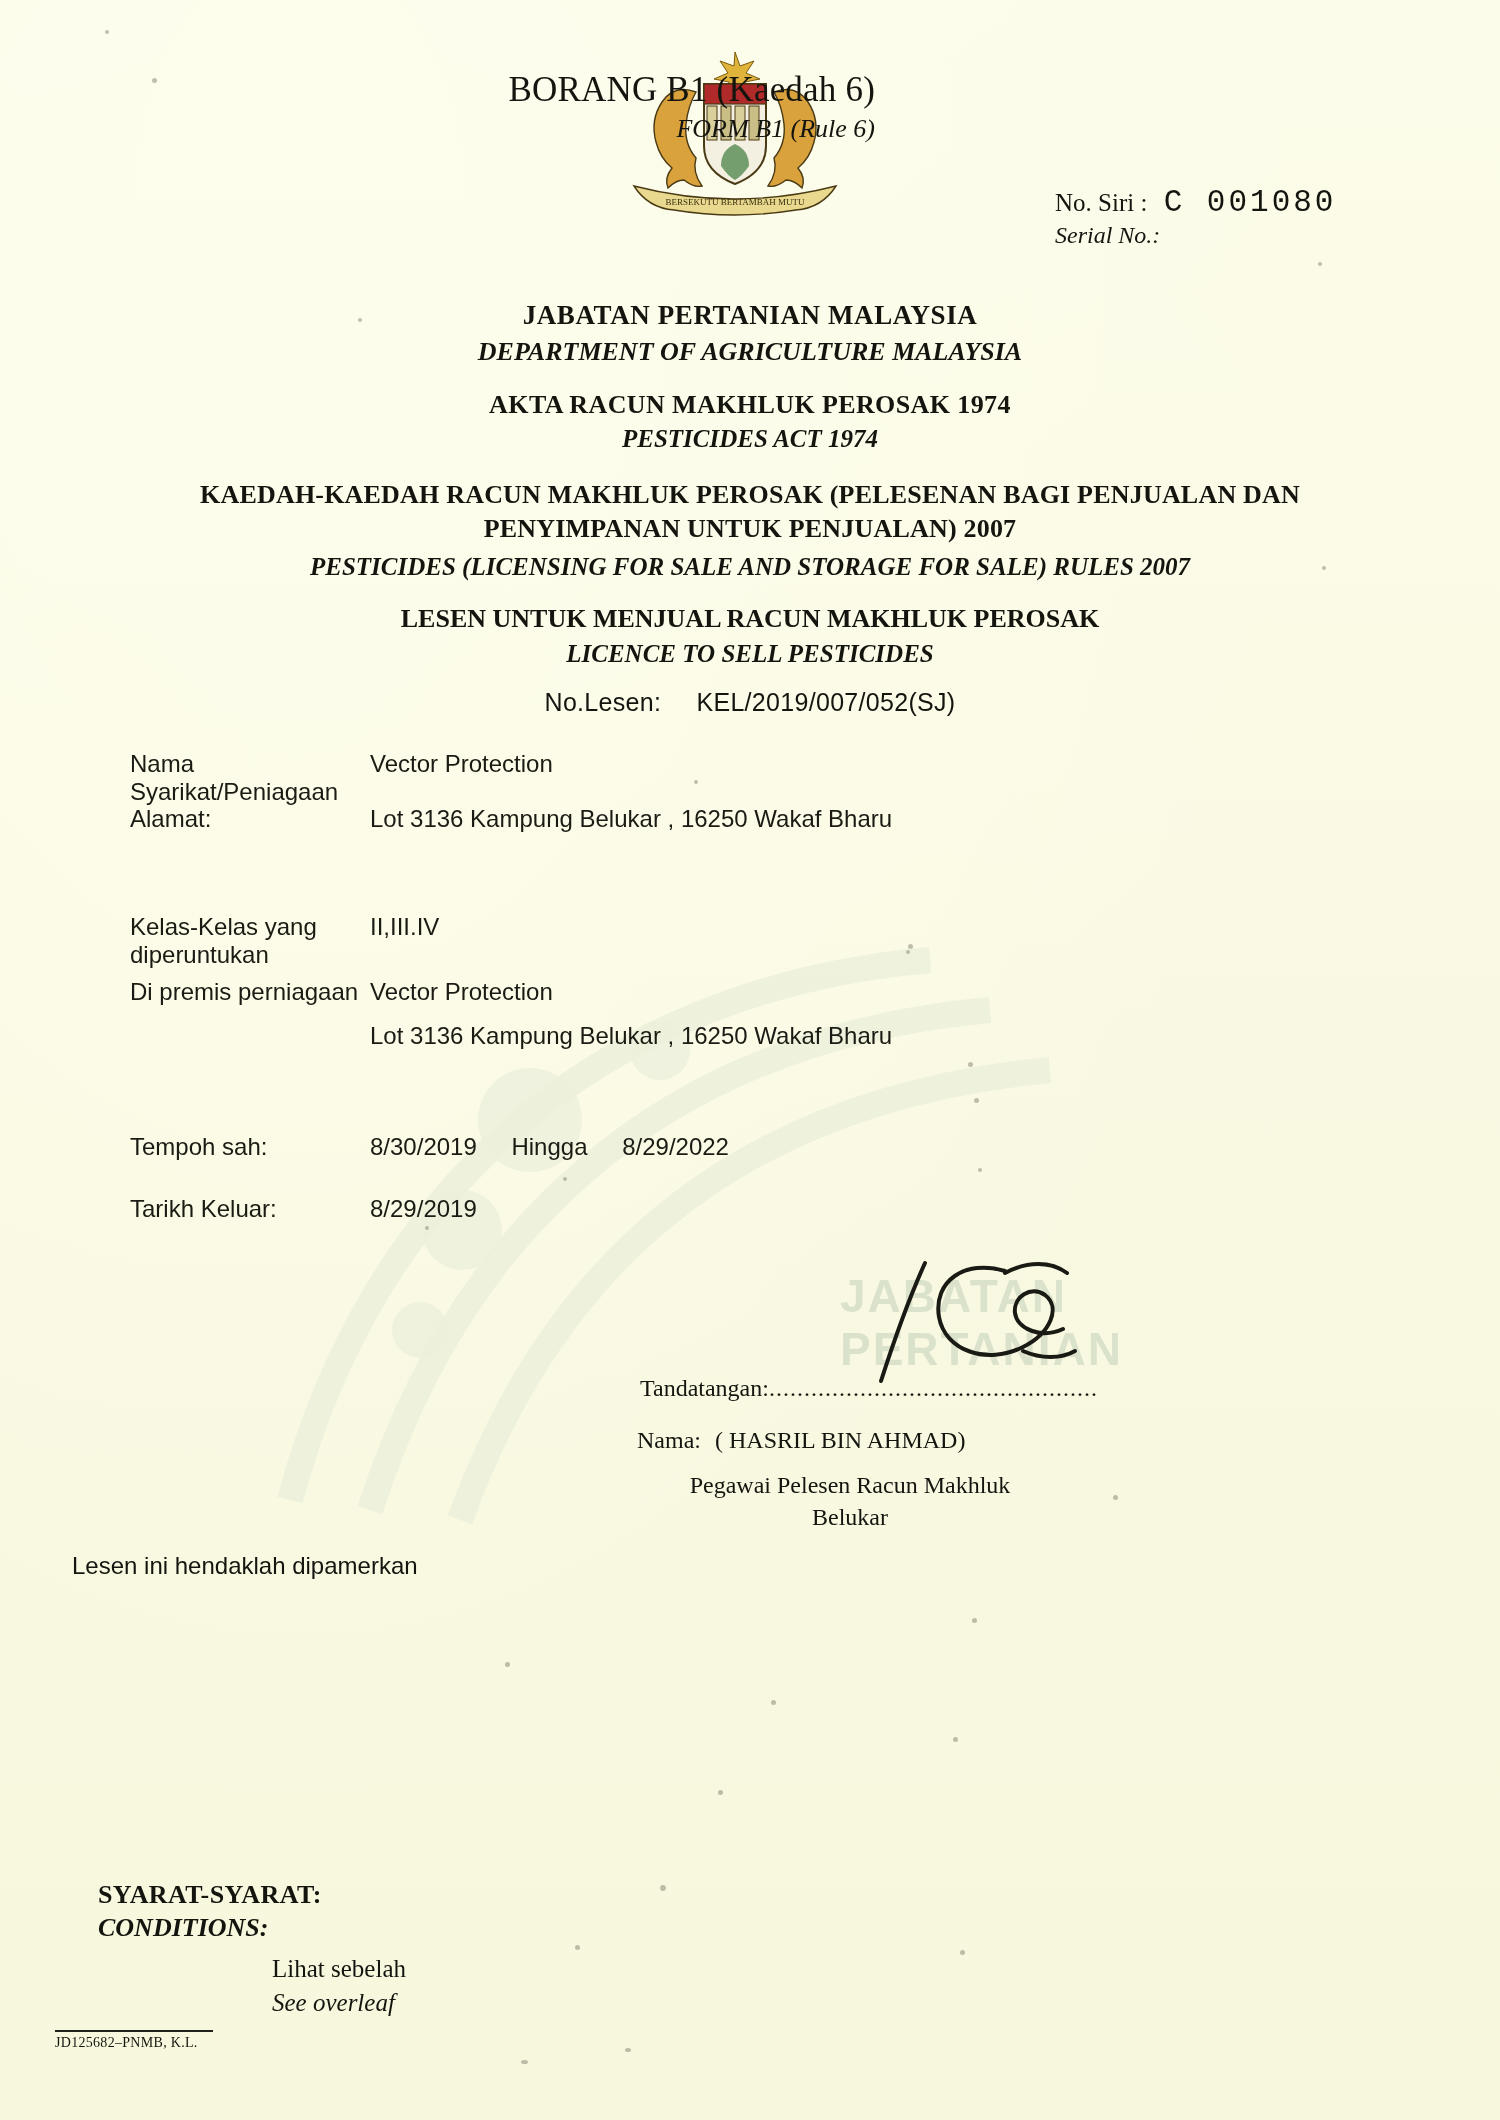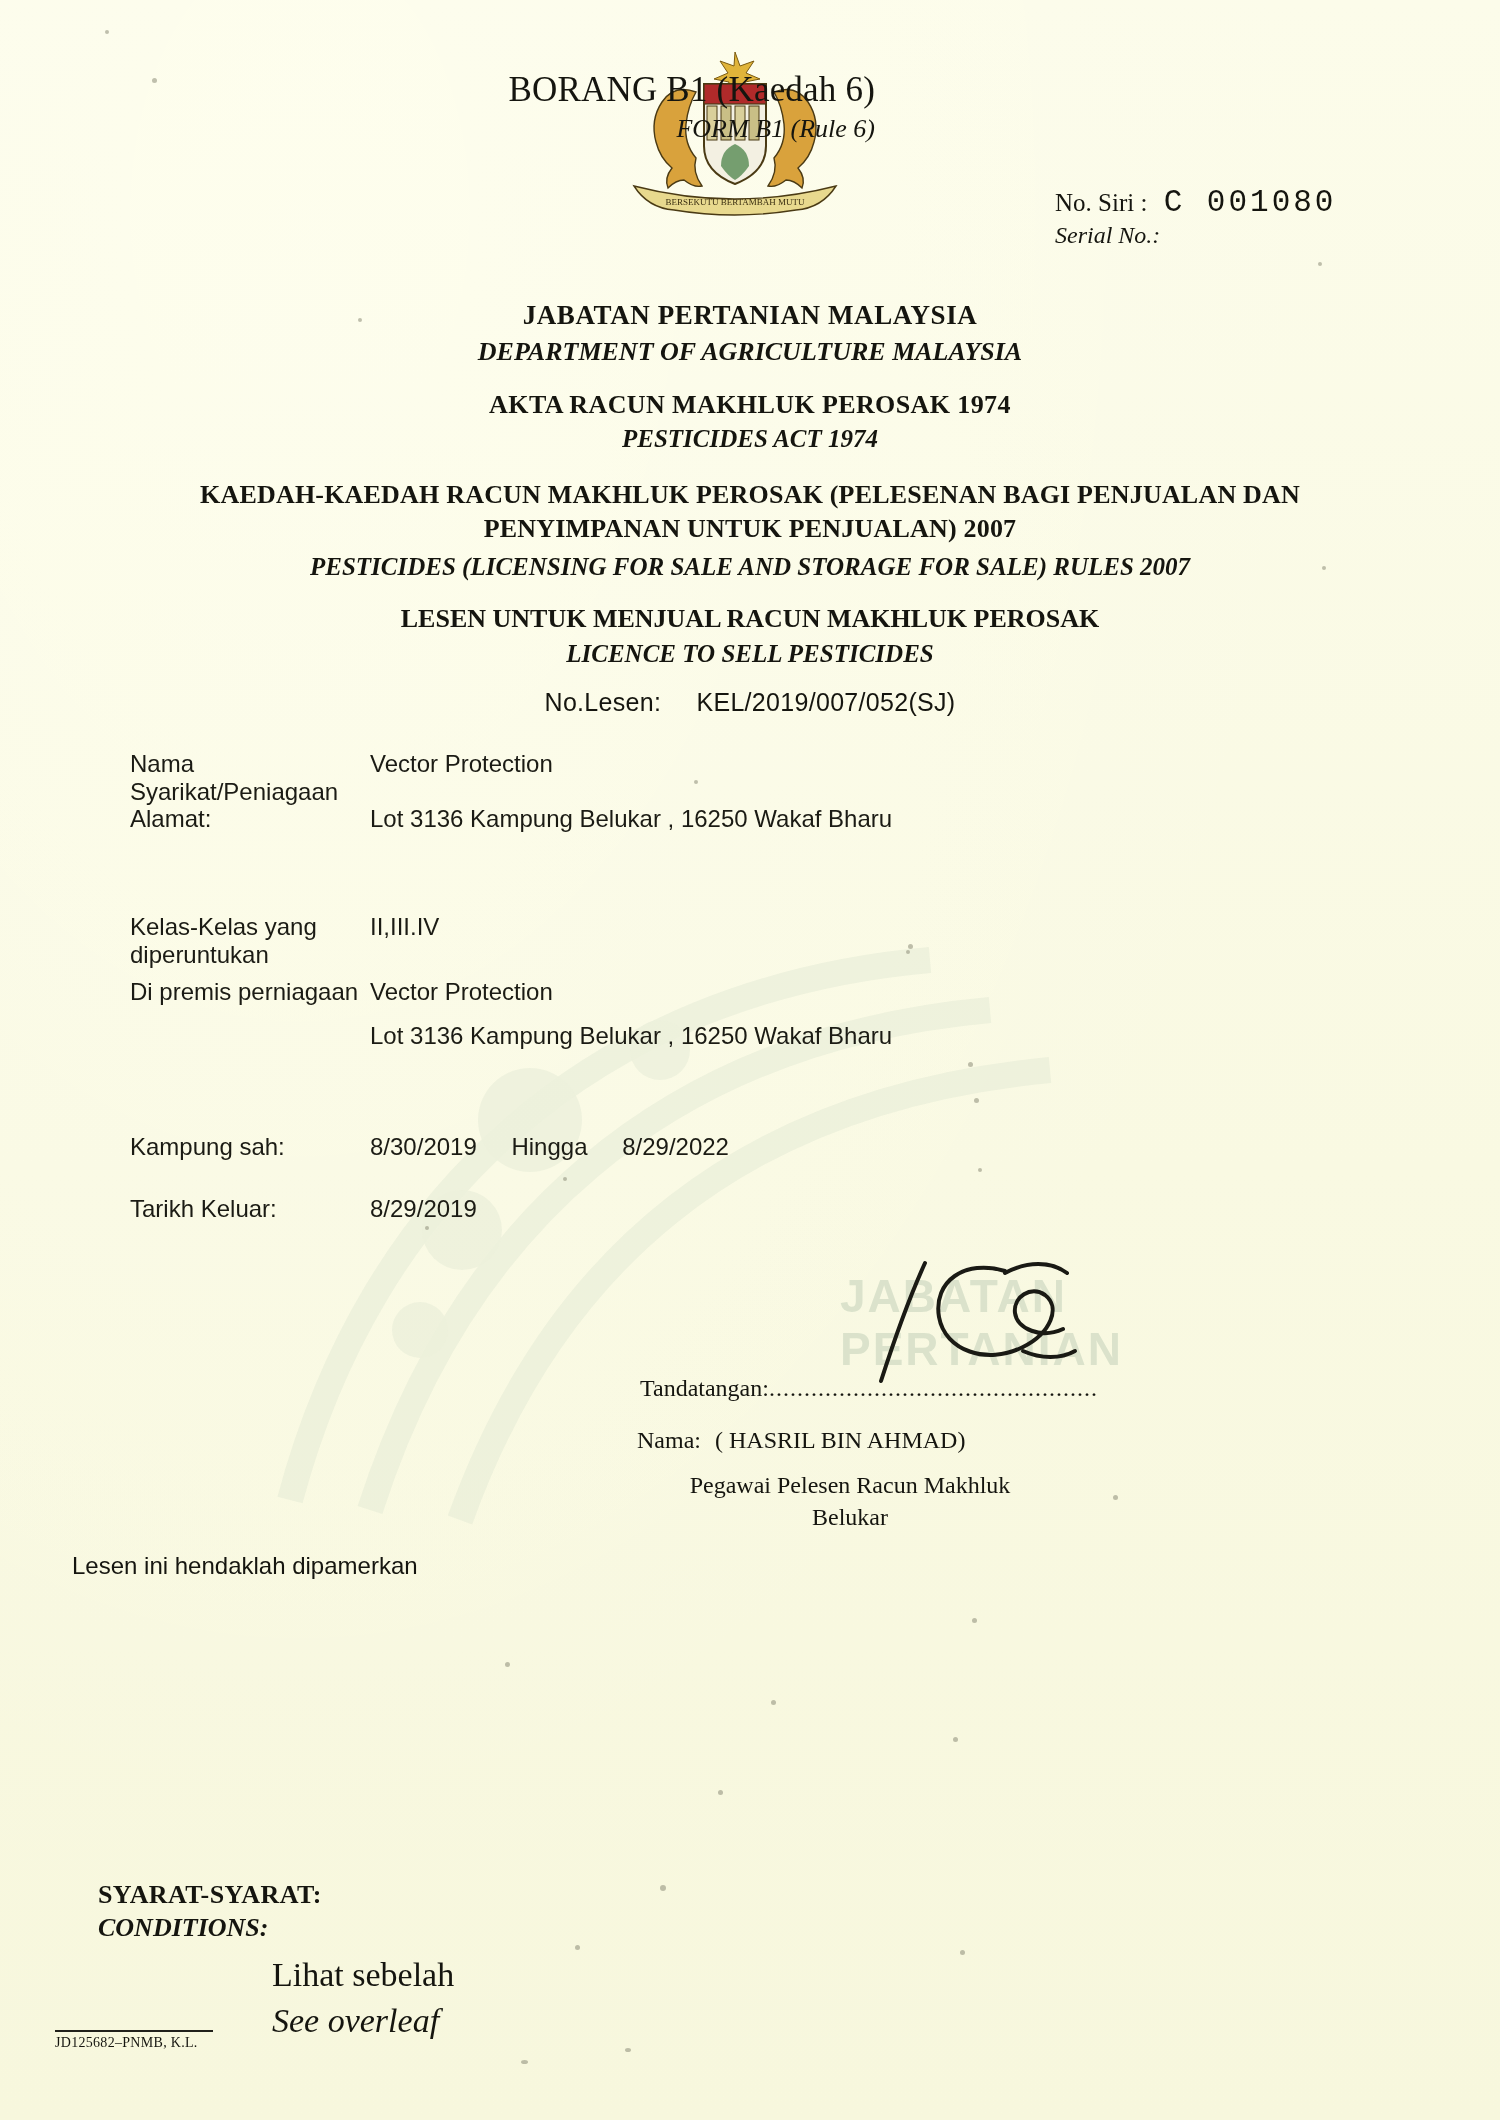--- a/index.html
+++ b/index.html
@@ -194,21 +194,21 @@
     position: absolute;
     left: 98px;
     top: 1880px;
   }
   .conditions .c1 { font-size: 26px; font-weight: bold; letter-spacing: 0.4px; }
   .conditions .c2 { font-size: 26px; font-weight: bold; font-style: italic; margin-top: 3px; }
   .overleaf {
     position: absolute;
     left: 272px;
     top: 1952px;
-    font-size: 34px;
+    font-size: 25px;
     line-height: 1.35;
   }
   .overleaf .o2 { font-style: italic; }
   .printline {
     position: absolute;
     left: 55px;
     top: 2030px;
   }
   .printline .rule {
     width: 158px;
@@ -332,21 +332,21 @@
       <div class="flabel">Di premis perniagaan</div>
       <div class="fvalue">Vector Protection</div>
     </div>
 
     <div class="frow" style="top:272px;">
       <div class="flabel"></div>
       <div class="fvalue">Lot 3136 Kampung Belukar ,  16250 Wakaf Bharu</div>
     </div>
 
     <div class="frow" style="top:383px;">
-      <div class="flabel">Kampung sah:</div>
+      <div class="flabel">Tempoh sah:</div>
       <div class="fvalue">
         <span>8/30/2019</span>
         <span style="margin-left:28px;">Hingga</span>
         <span style="margin-left:28px;">8/29/2022</span>
       </div>
     </div>
 
     <div class="frow" style="top:445px;">
       <div class="flabel">Tarikh Keluar:</div>
       <div class="fvalue">8/29/2019</div>

